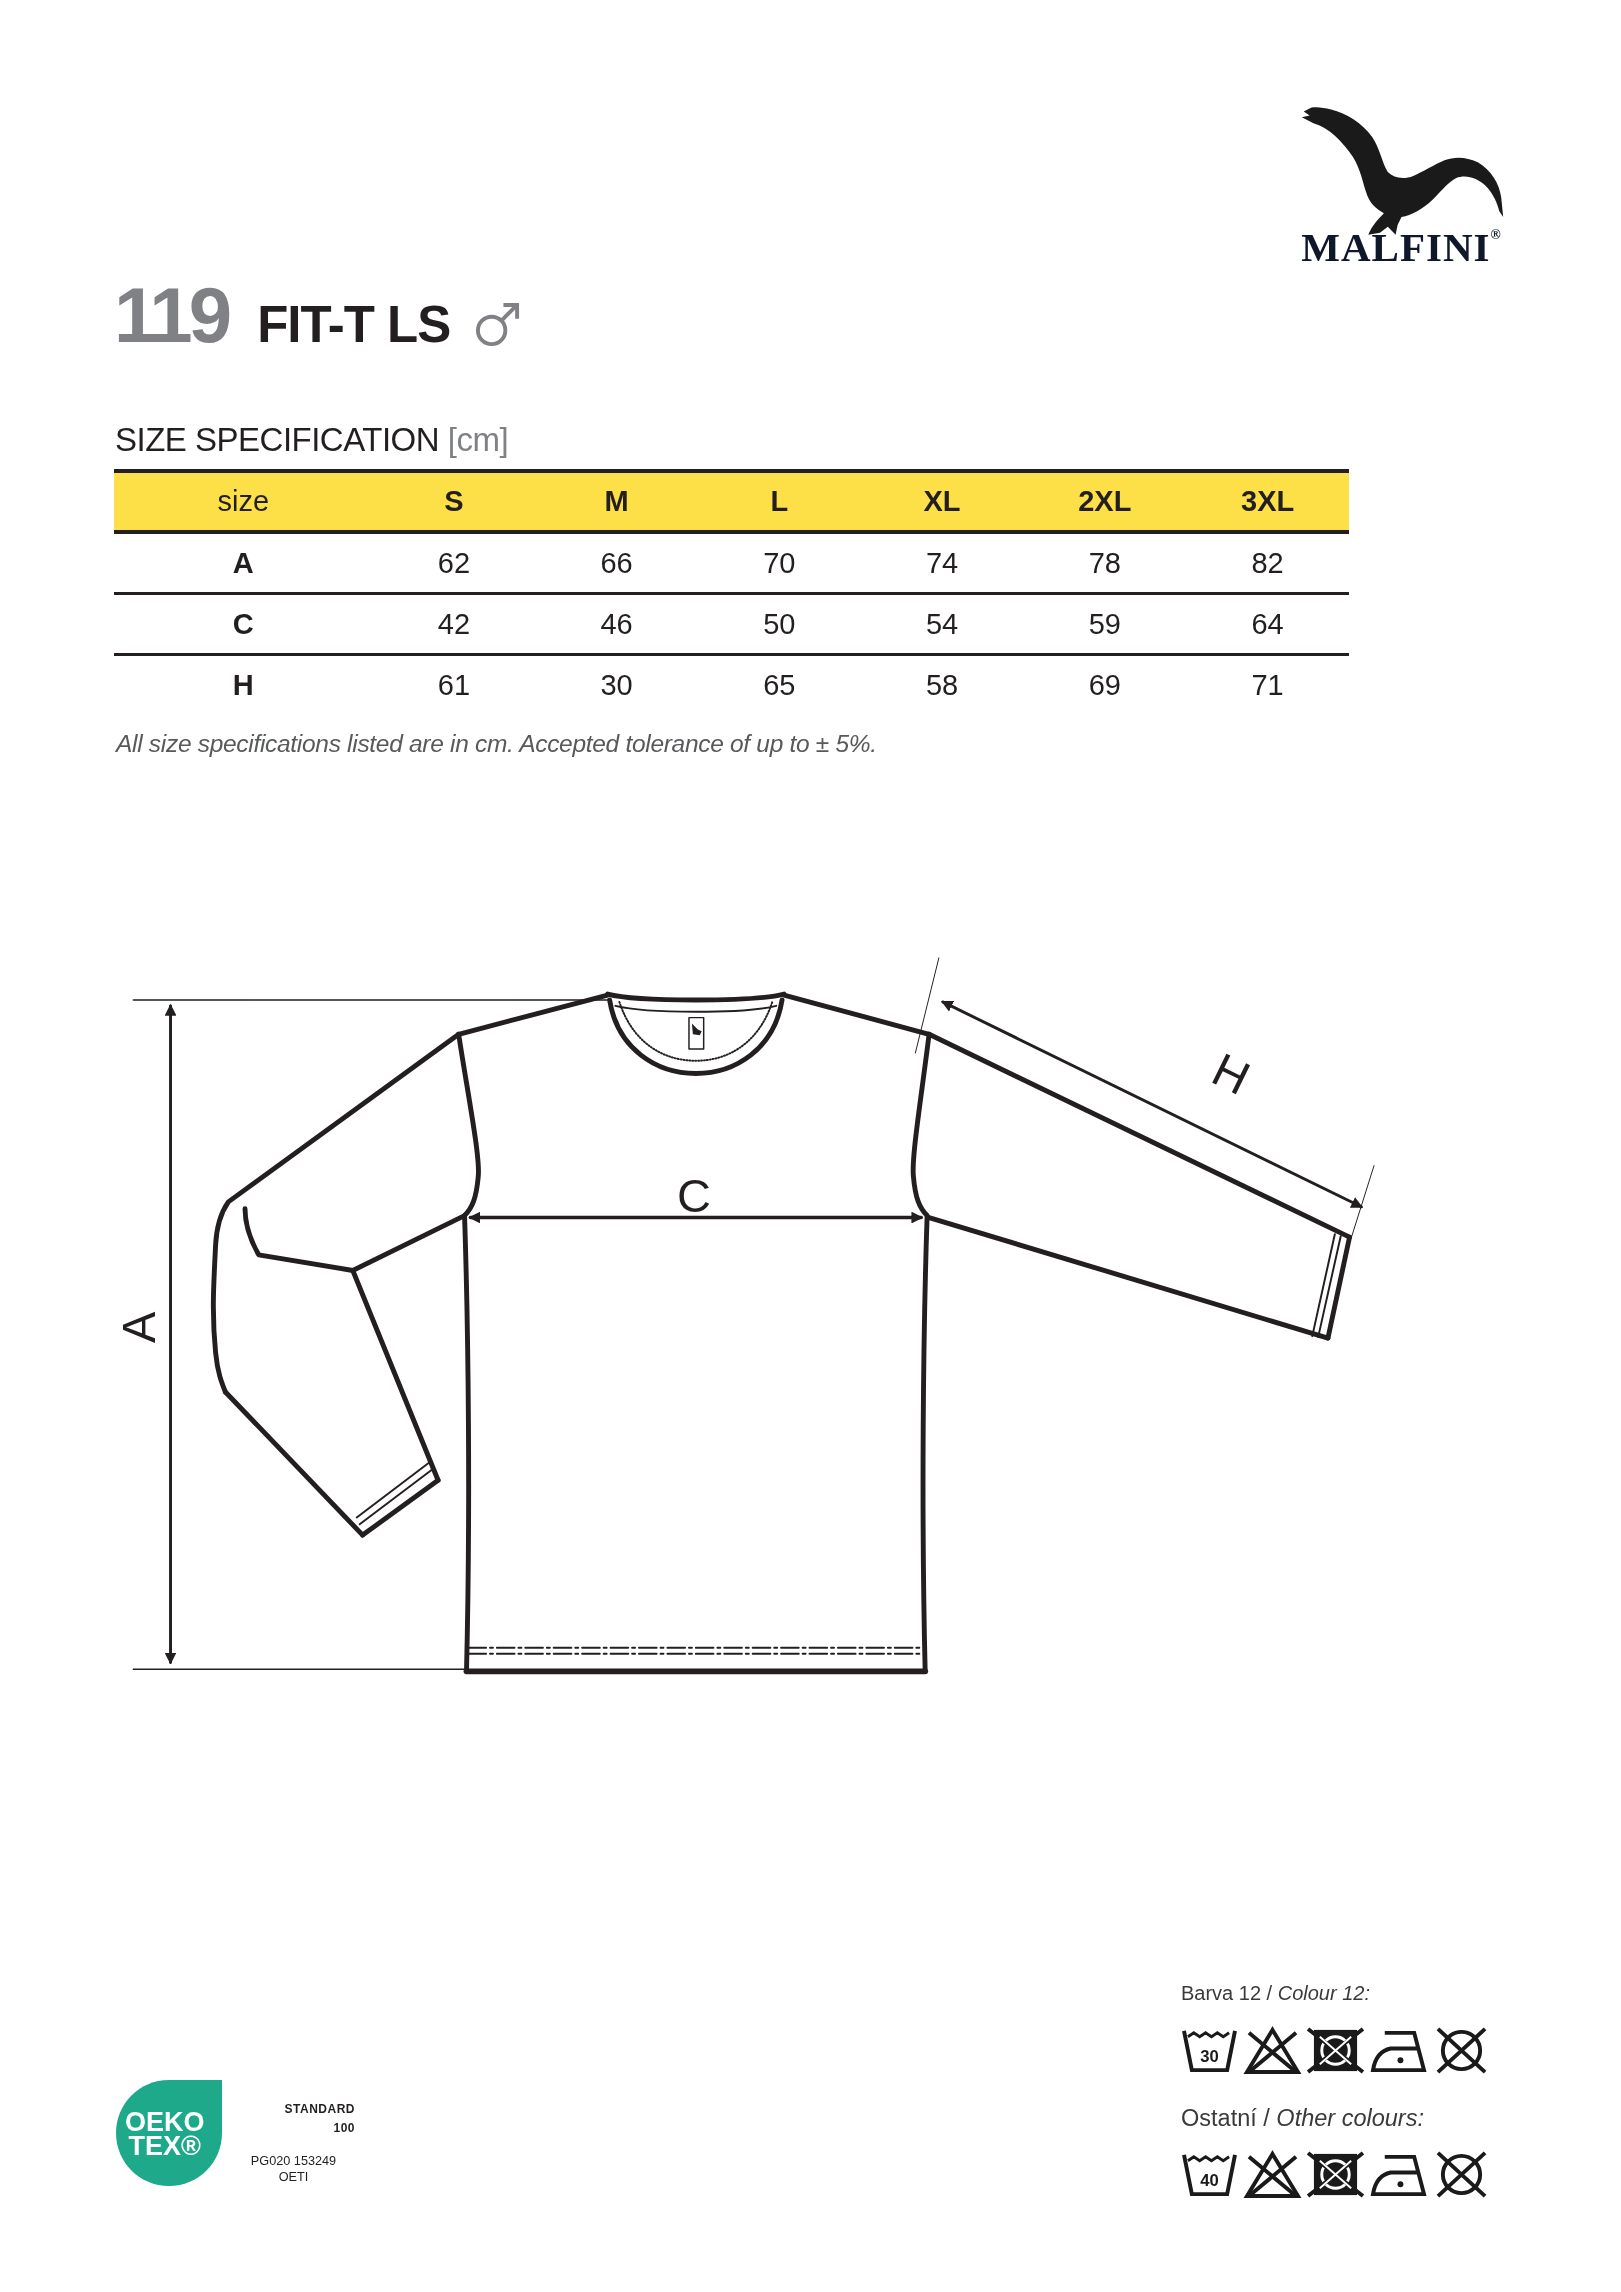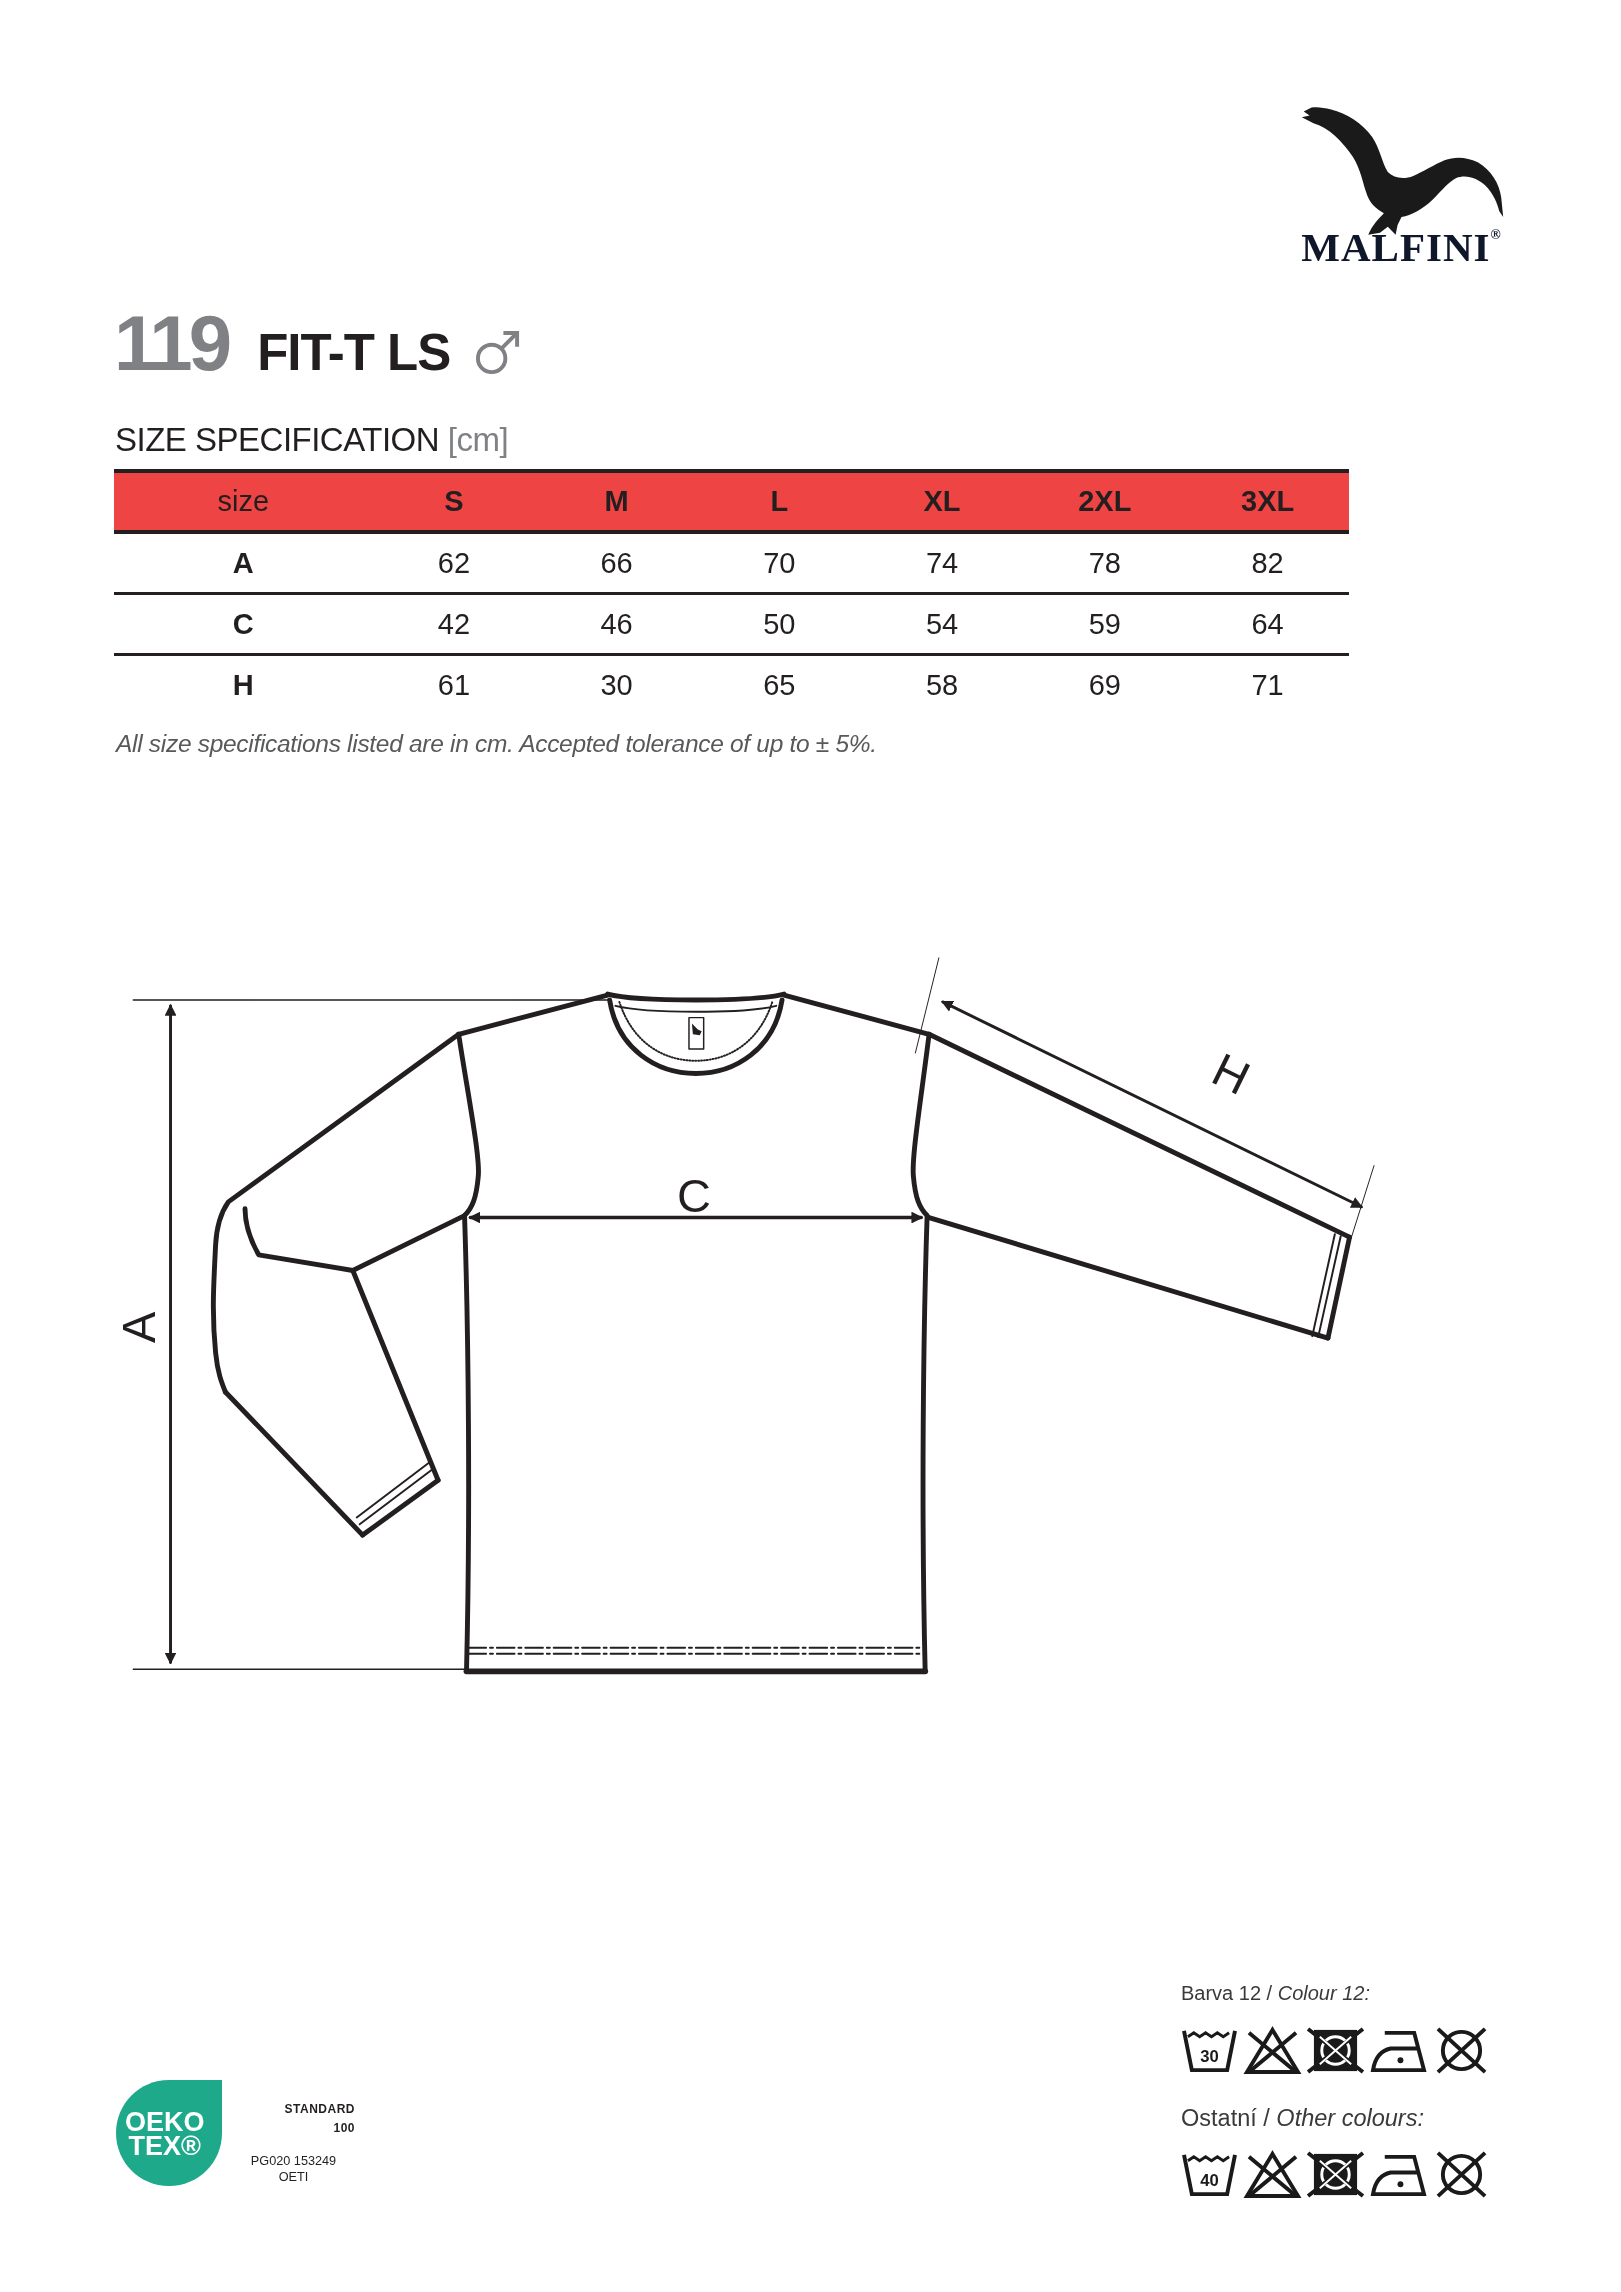--- a/index.html
+++ b/index.html
@@ -9,33 +9,33 @@
 
   
   #logo { left: 1274px; top: 88px; width: 255px; height: 176px; }
   #logo-text { left: 1274px; top: 223px; width: 255px; text-align: center;
                font-family: "Liberation Serif", "DejaVu Serif", serif; font-size: 35px;
                font-weight: bold; letter-spacing: 1px; color: #0f172a; }
   #logo-text .big { font-size: 41px; }
   #logo-text sup { font-size: 13.7px; vertical-align: 21.6px; }
 
   
-  #title { left: 114px; top: 304px; height: 78px; display: flex; align-items: baseline; white-space: nowrap; }
+  #title { left: 114px; top: 276px; height: 78px; display: flex; align-items: baseline; white-space: nowrap; }
   #product-code { font-size: 78px; font-weight: bold; color: #808184; letter-spacing: -3.9px; line-height: 1; }
   #product-name { font-size: 51px; font-weight: bold; color: #231f20; margin-left: 29px; line-height: 1; letter-spacing: -1px; }
   #gender-icon { margin-left: 23.5px; width: 49px; height: 47px; align-self: flex-end; margin-bottom: 5.9px; }
 
   
   #spec-heading { left: 115px; top: 421px; font-size: 33px; color: #231f20; white-space: nowrap; letter-spacing: -0.5px; }
   #spec-heading .unit { color: #808184; font-weight: normal; }
 
   
   #size-table { left: 114px; top: 469px; width: 1235px; border-collapse: collapse; }
   #size-table th, #size-table td { text-align: center; padding: 0; font-size: 29px; }
-  #size-table thead tr { background: #ef4444; }
+  #size-table thead tr { background: #fde047; }
   #size-table thead th { height: 57px; border-top: 4.9px solid #231f20; border-bottom: 4.9px solid #231f20;
                          font-weight: bold; color: #231f20; }
   #size-table thead th.first { font-weight: normal; }
   #size-table tbody td { height: 58px; border-bottom: 3.9px solid #231f20; color: #231f20; }
   #size-table tbody tr:last-child td { border-bottom: none; }
   #size-table tbody td.rowlabel { font-weight: bold; }
   #size-table col.c0 { width: 259px; }
   #size-table col.cn { width: 163px; }
 
   #footnote { left: 116px; top: 730px; font-size: 24.5px; font-style: italic; color: #58595b;

